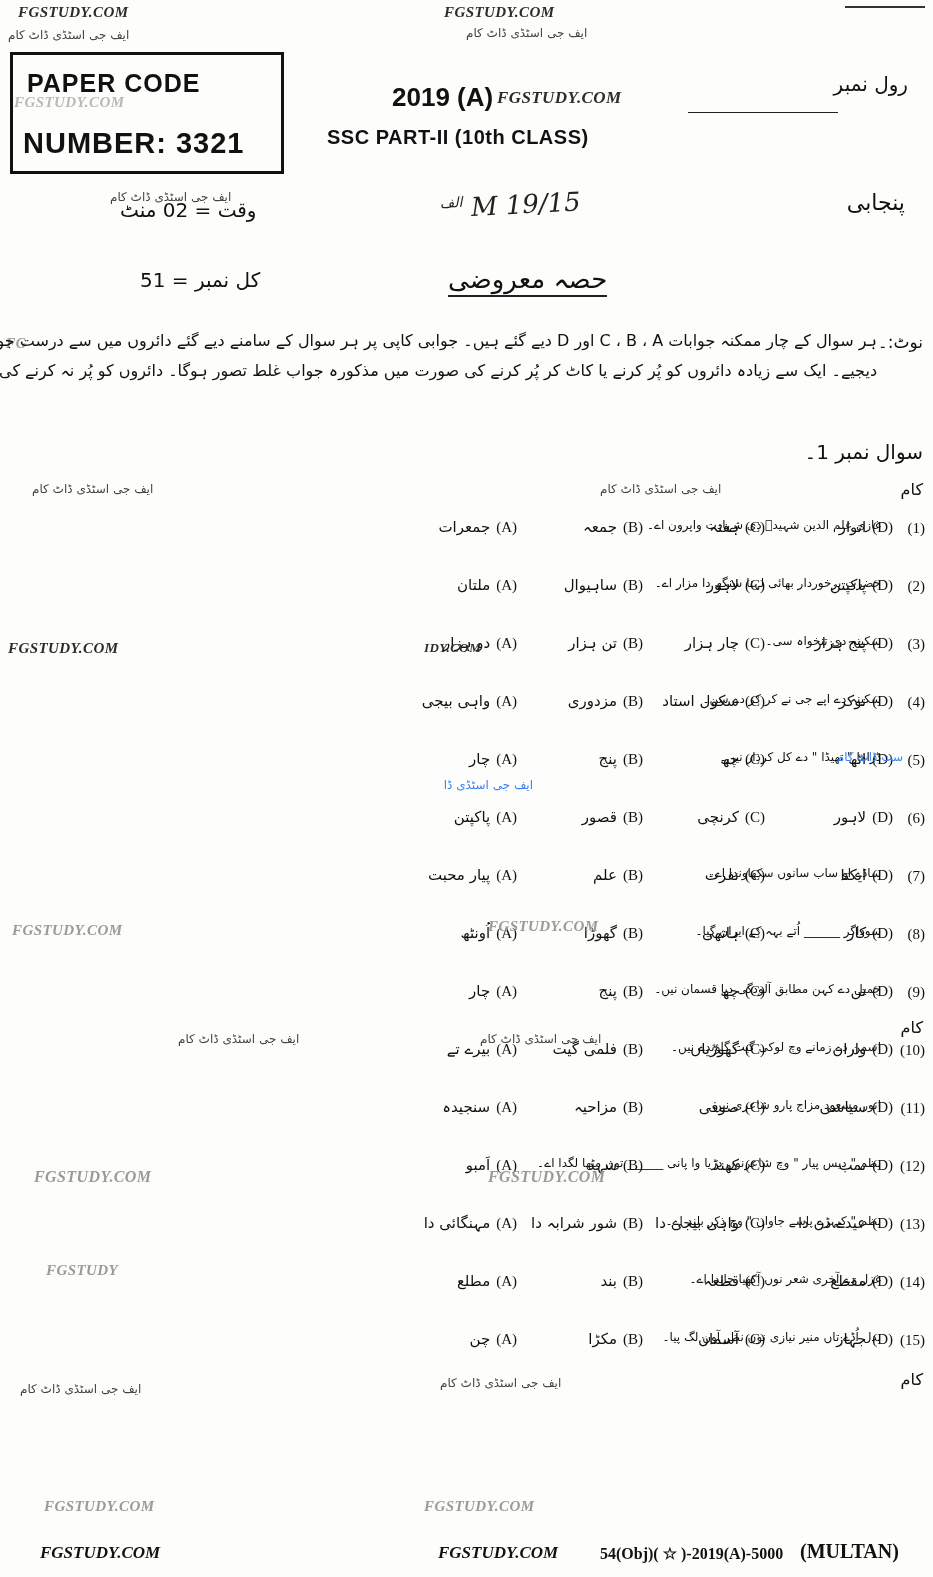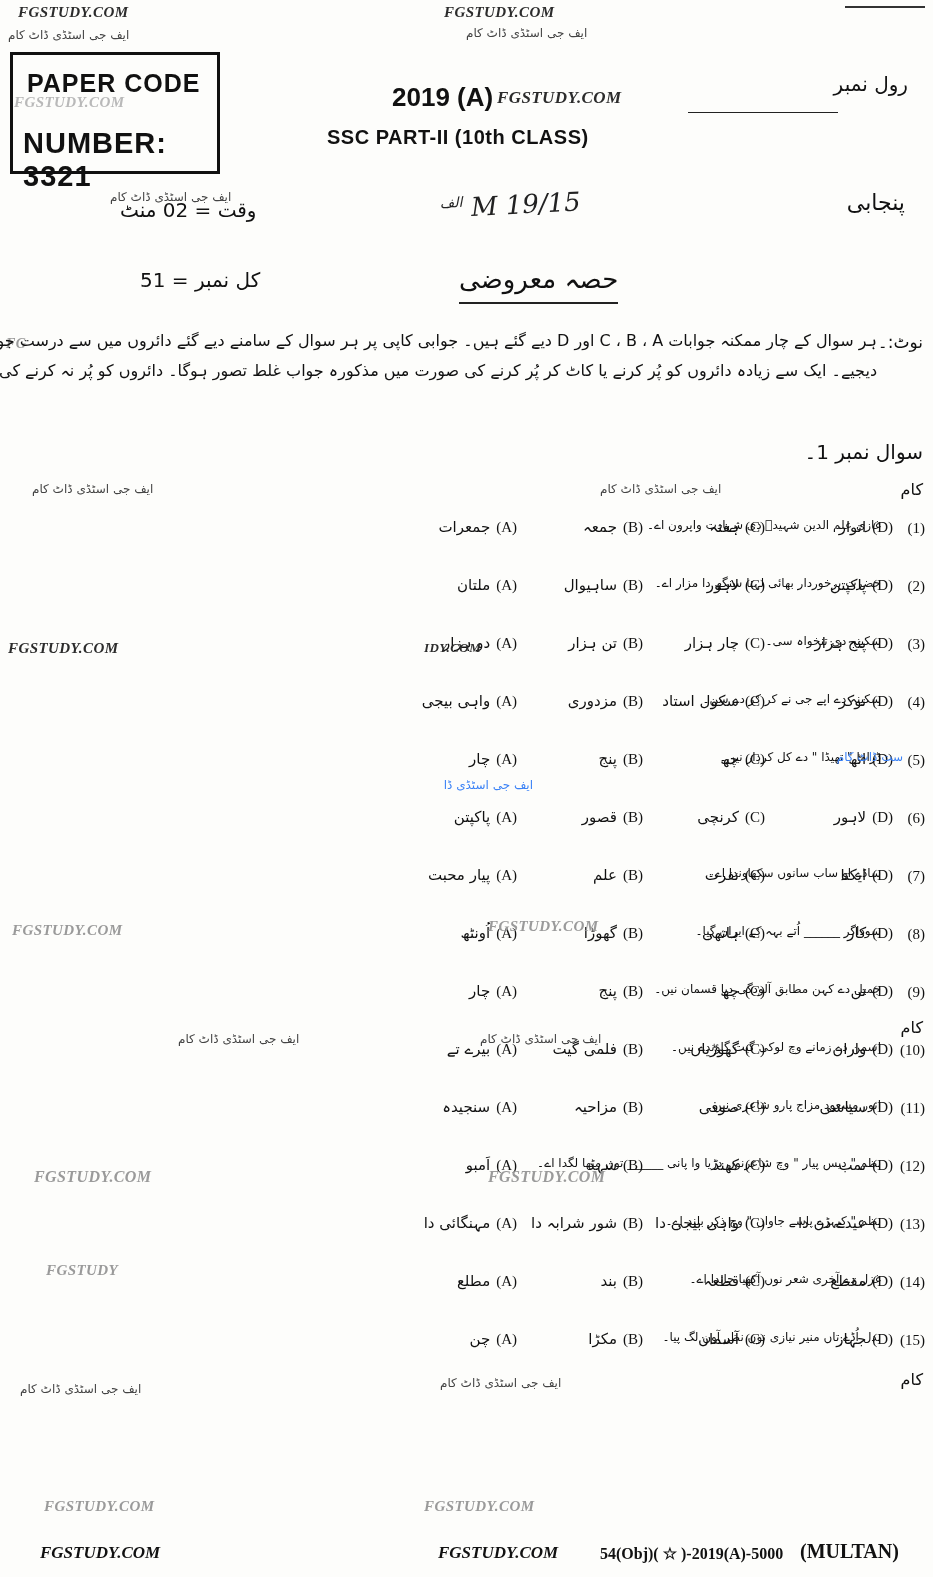--- a/index.html
+++ b/index.html
@@ -40,21 +40,21 @@
     direction: rtl;
     unicode-bidi: bidi-override;
     white-space: nowrap;
   }
 
   
   .code-box {
     position: absolute;
     left: 10px;
     top: 52px;
-    width: 210px;
+    width: 274px;
     height: 122px;
     border: 3px solid #111;
     box-sizing: border-box;
   }
   .code-box .l1 {
     position: absolute;
     left: 14px; top: 14px;
     font-size: 25px;
     font-weight: bold;
     letter-spacing: 1px;
@@ -114,26 +114,26 @@
   }
   .marks {
     position: absolute;
     left: 140px; top: 268px;
     font-size: 20px;
     font-family: "DejaVu Sans", sans-serif;
     direction: rtl;
   }
   .objective {
     position: absolute;
-    left: 459px; top: 264px;
+    left: 448px; top: 264px;
     font-size: 26px;
     font-family: "DejaVu Sans", sans-serif;
     direction: rtl;
     border-bottom: 2px solid #222;
-    padding-bottom: 8px;
+    padding-bottom: 1px;
   }
   .handwrite {
     position: absolute;
     left: 440px; top: 190px;
     font-size: 26px;
     font-family: "DejaVu Serif", serif;
     font-style: italic;
     color: #222;
     direction: rtl;
     transform: rotate(-3deg);

